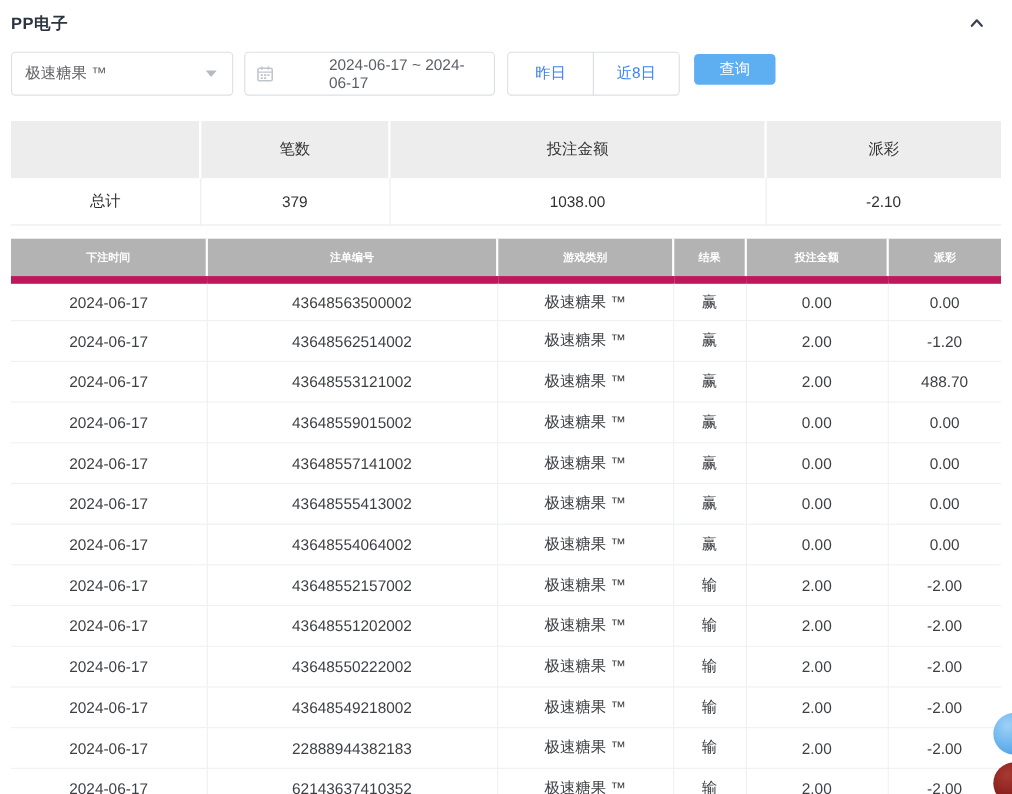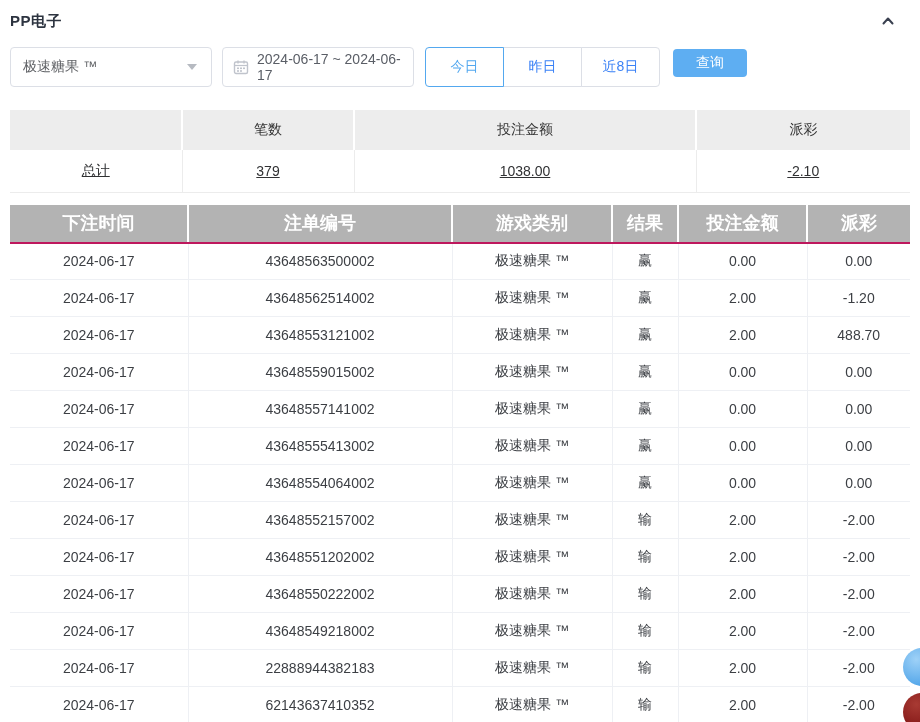--- a/index.html
+++ b/index.html
@@ -22,57 +22,57 @@
     width: 202px; height: 40px; border: 1px solid #dcdfe6; border-radius: 4px;
     display: flex; align-items: center; padding: 0 12px; color: #606266; cursor: pointer;
     background: #fff;
   }
   .select-box .sel-text { flex: 1; }
   .caret-down {
     width: 0; height: 0; border-left: 5px solid transparent; border-right: 5px solid transparent;
     border-top: 6px solid #b6bac1; margin-right: 2px;
   }
   .date-box {
-    margin-left: 10px; width: 192px; height: 40px; border: 1px solid #dcdfe6; border-radius: 4px;
-    display: flex; align-items: center; padding: 0 10px; color: #5a5e66; cursor: pointer; background:#fff;
+    margin-left: 10px; width: 228px; height: 40px; border: 1px solid #dcdfe6; border-radius: 4px;
+    display: flex; align-items: center; padding: 0 10px; color: #5a5e66; cursor: pointer; background:#fff;gap:42px;
   }
   .date-box .cal { margin-right: 8px; display:flex; }
   .btn-group { display: flex; margin-left: 11px; }
   .range-btn {
     min-width: 79px; height: 40px; background: #fff; border: 1px solid #dcdfe6;
     color: #3b82f6; font-size: 14px; cursor: pointer; padding: 0 16px;
     margin-left: -1px; position: relative;
   }
   .range-btn:first-child { border-radius: 4px 0 0 4px; margin-left: 0; }
   .range-btn:last-child { border-radius: 0 4px 4px 0; }
   .range-btn.active { color: #53a8ef; border-color: #53a8ef; z-index: 2; background: #fff; }
   .search-btn {
     margin-left: 13px; margin-top: 2px; width: 74px; height: 28px; border: none; border-radius: 4px;
     background: #5eaef2; color: #fff; font-size: 14px; cursor: pointer;
   }
 
   
   table { border-collapse: collapse; width: 900px; table-layout: fixed; }
   .summary-table { margin-top: 23px; }
   .summary-table th {
-    background: #ededed; height: 40px; font-weight: normal; color: #333;
+    background: #ededed; height: 52px; font-weight: normal; color: #333;
     border-right: 2px solid #fff; font-size: 14px;
   }
   .summary-table th:last-child { border-right: none; }
   .summary-table td {
     height: 42px; text-align: center; color: #303133;
-    border-right: 1px solid #ececec; border-bottom: 1px solid #ececec; text-decoration: underline;
+    border-right: 1px solid #ececec; border-bottom: 1px solid #ececec;
   }
   .summary-table td:last-child { border-right: none; }
 
   
   .bets-table { margin-top: 12px; }
   .bets-table th {
-    background: #b3b3b3; color: #fff; font-weight: bold; height: 38px; font-size: 18px;
-    border-right: 2px solid #fff; border-bottom: 2px solid #be185d;
+    background: #b3b3b3; color: #fff; font-weight: bold; height: 38px; font-size: 10px;
+    border-right: 2px solid #fff; border-bottom: 7px solid #be185d;
   }
   .bets-table th:last-child { border-right: none; }
   .bets-table td {
     height: 37px; text-align: center; color: #3c3f44; font-size: 14px;
     border-right: 1px solid #eef0f4; border-bottom: 1px solid #eef0f4;
   }
   .bets-table td:last-child { border-right: none; }
   .neg { color: #f25f5f; }
 
   
@@ -111,21 +111,20 @@
           <rect x="7" y="8.5" width="2" height="1.6" fill="#c0c4cc"></rect>
           <rect x="10" y="8.5" width="2" height="1.6" fill="#c0c4cc"></rect>
           <rect x="4" y="11.2" width="2" height="1.6" fill="#c0c4cc"></rect>
           <rect x="7" y="11.2" width="2" height="1.6" fill="#c0c4cc"></rect>
         </svg>
       </span>
       <span>2024-06-17 ~ 2024-06-17</span>
     </div>
 
     <div class="btn-group">
-      <button class="range-btn active">今日</button>
       <button class="range-btn">昨日</button>
       <button class="range-btn">近8日</button>
     </div>
 
     <button class="search-btn">查询</button>
   </div>
 
   <table class="summary-table">
     <colgroup>
         <col style="width:172px">

